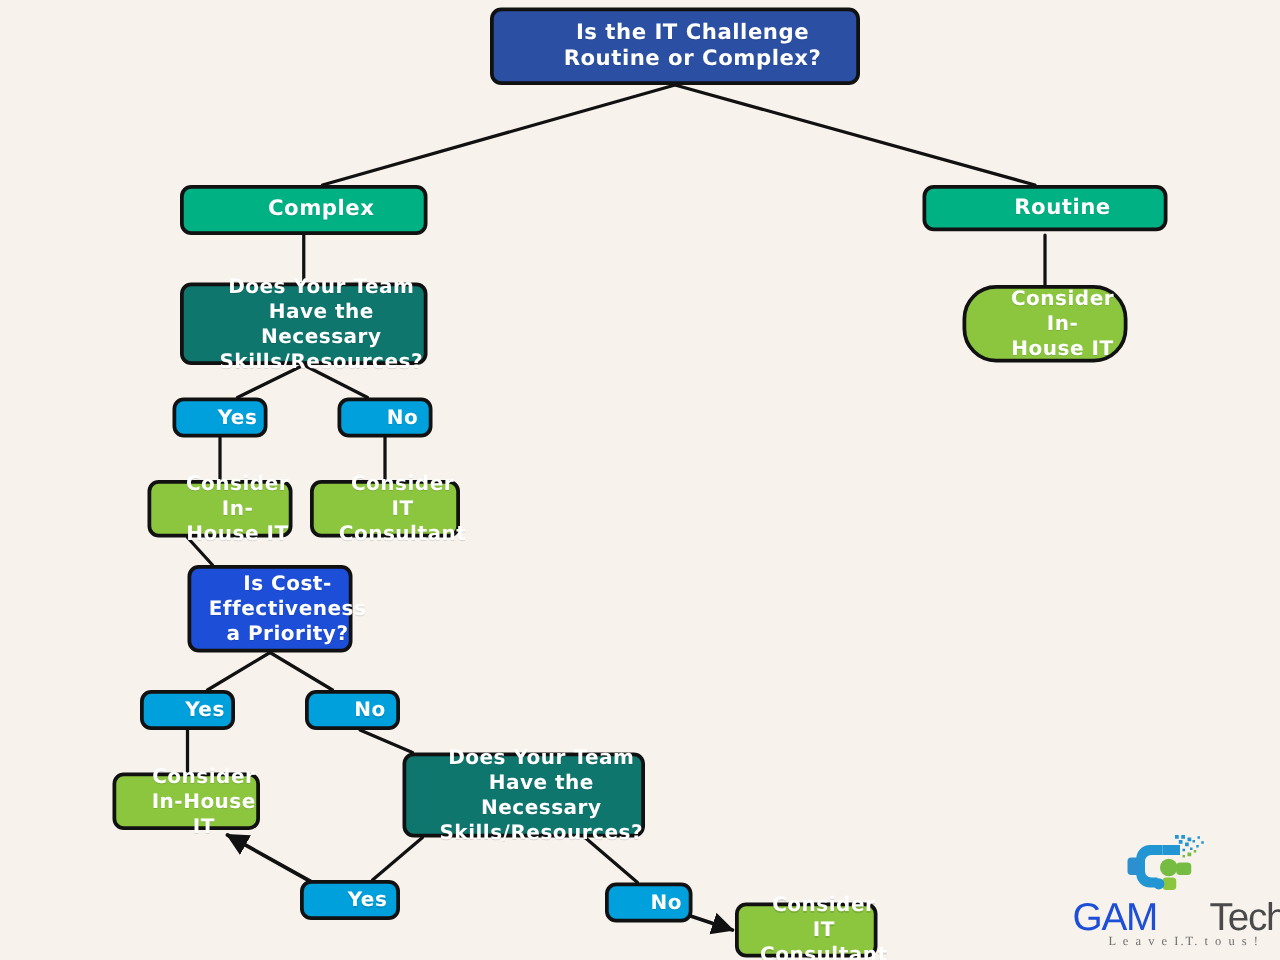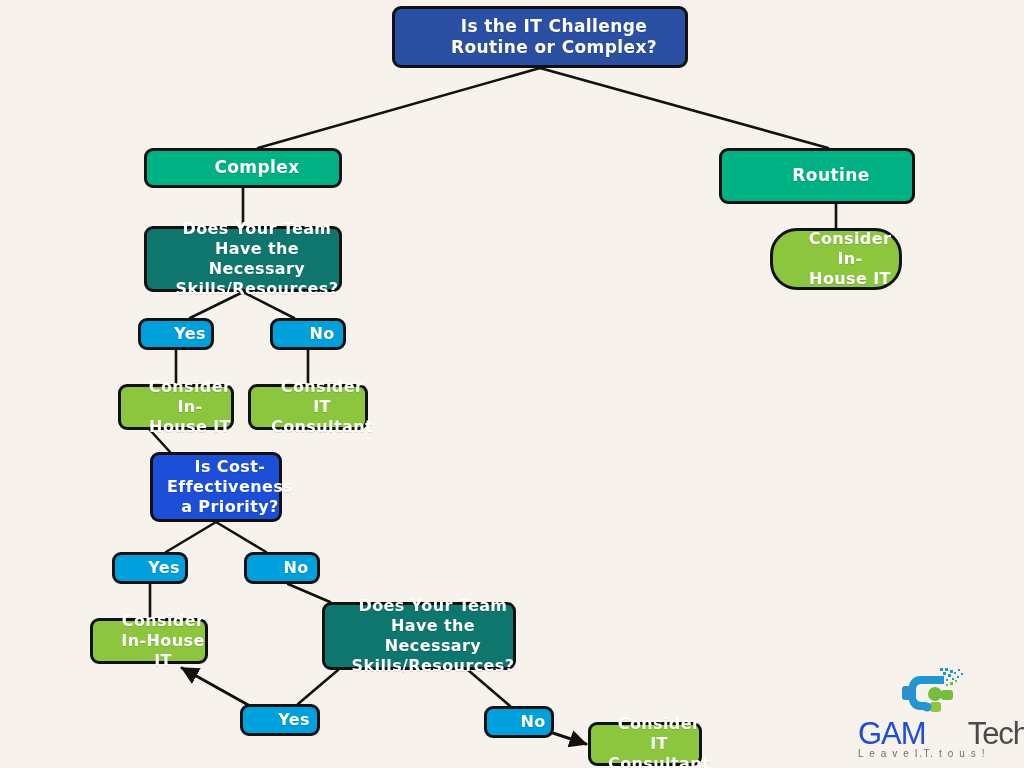--- a/index.html
+++ b/index.html
@@ -80,25 +80,25 @@
     color: #3b3b3b;
     font-family: "Liberation Sans", sans-serif;
   }
   .logo-word .lw-gam { color: #1d4ed8; font-weight: normal; }
   .logo-word .lw-tech { color: #4a4a4a; font-weight: normal; padding-left: 42px; }
   .logo-tag {
     position: absolute;
     left: 0;
     top: 82px;
     width: 150px;
-    text-align: left;
+    text-align: right;
     font-size: 10px;
     letter-spacing: 1.6px;
     color: #6f6f6f;
-    font-family: Liberation Sans, sans-serif;
+    font-family: Liberation Serif, serif;
   }
 </style>
 </head>
 <body>
 
 <div id="canvas">
 
   <svg id="edges" viewBox="0 0 1024 768">
     <defs>
       <marker id="arrowhead" markerWidth="7" markerHeight="7" refX="5.5" refY="3" orient="auto" markerUnits="strokeWidth">
@@ -123,21 +123,21 @@
         <line x1="468" y1="670" x2="510" y2="706"></line>
         <line x1="250" y1="706" x2="182" y2="668" marker-end="url(#arrowhead)" stroke-width="3"></line>
         <line x1="544" y1="730" x2="586" y2="744" marker-end="url(#arrowhead)" stroke-width="3"></line>
       </g>
   </svg>
 
   <div id="nodes">
       <div class="node n-root" style="left: 392px; top: 6px; width: 296px; height: 62px;">Is the IT Challenge
 Routine or Complex?</div>
       <div class="node n-branch" style="left: 144px; top: 148px; width: 198px; height: 40px;">Complex</div>
-      <div class="node n-branch" style="left: 719px; top: 148px; width: 196px; height: 56px;">Routine</div>
+      <div class="node n-branch" style="left: 738px; top: 148px; width: 196px; height: 37px;">Routine</div>
       <div class="node n-question" style="left: 144px; top: 226px; width: 198px; height: 66px;">Does Your Team
 Have the Necessary
 Skills/Resources?</div>
       <div class="node n-action" style="left: 770px; top: 228px; width: 132px; height: 62px; border-radius: 27px;">Consider In-
 House IT</div>
       <div class="node n-answer" style="left: 138px; top: 318px; width: 76px; height: 32px;">Yes</div>
       <div class="node n-answer" style="left: 270px; top: 318px; width: 76px; height: 32px;">No</div>
       <div class="node n-action" style="left: 118px; top: 384px; width: 116px; height: 46px;">Consider
 In-House IT</div>
       <div class="node n-action" style="left: 248px; top: 384px; width: 120px; height: 46px;">Consider IT

